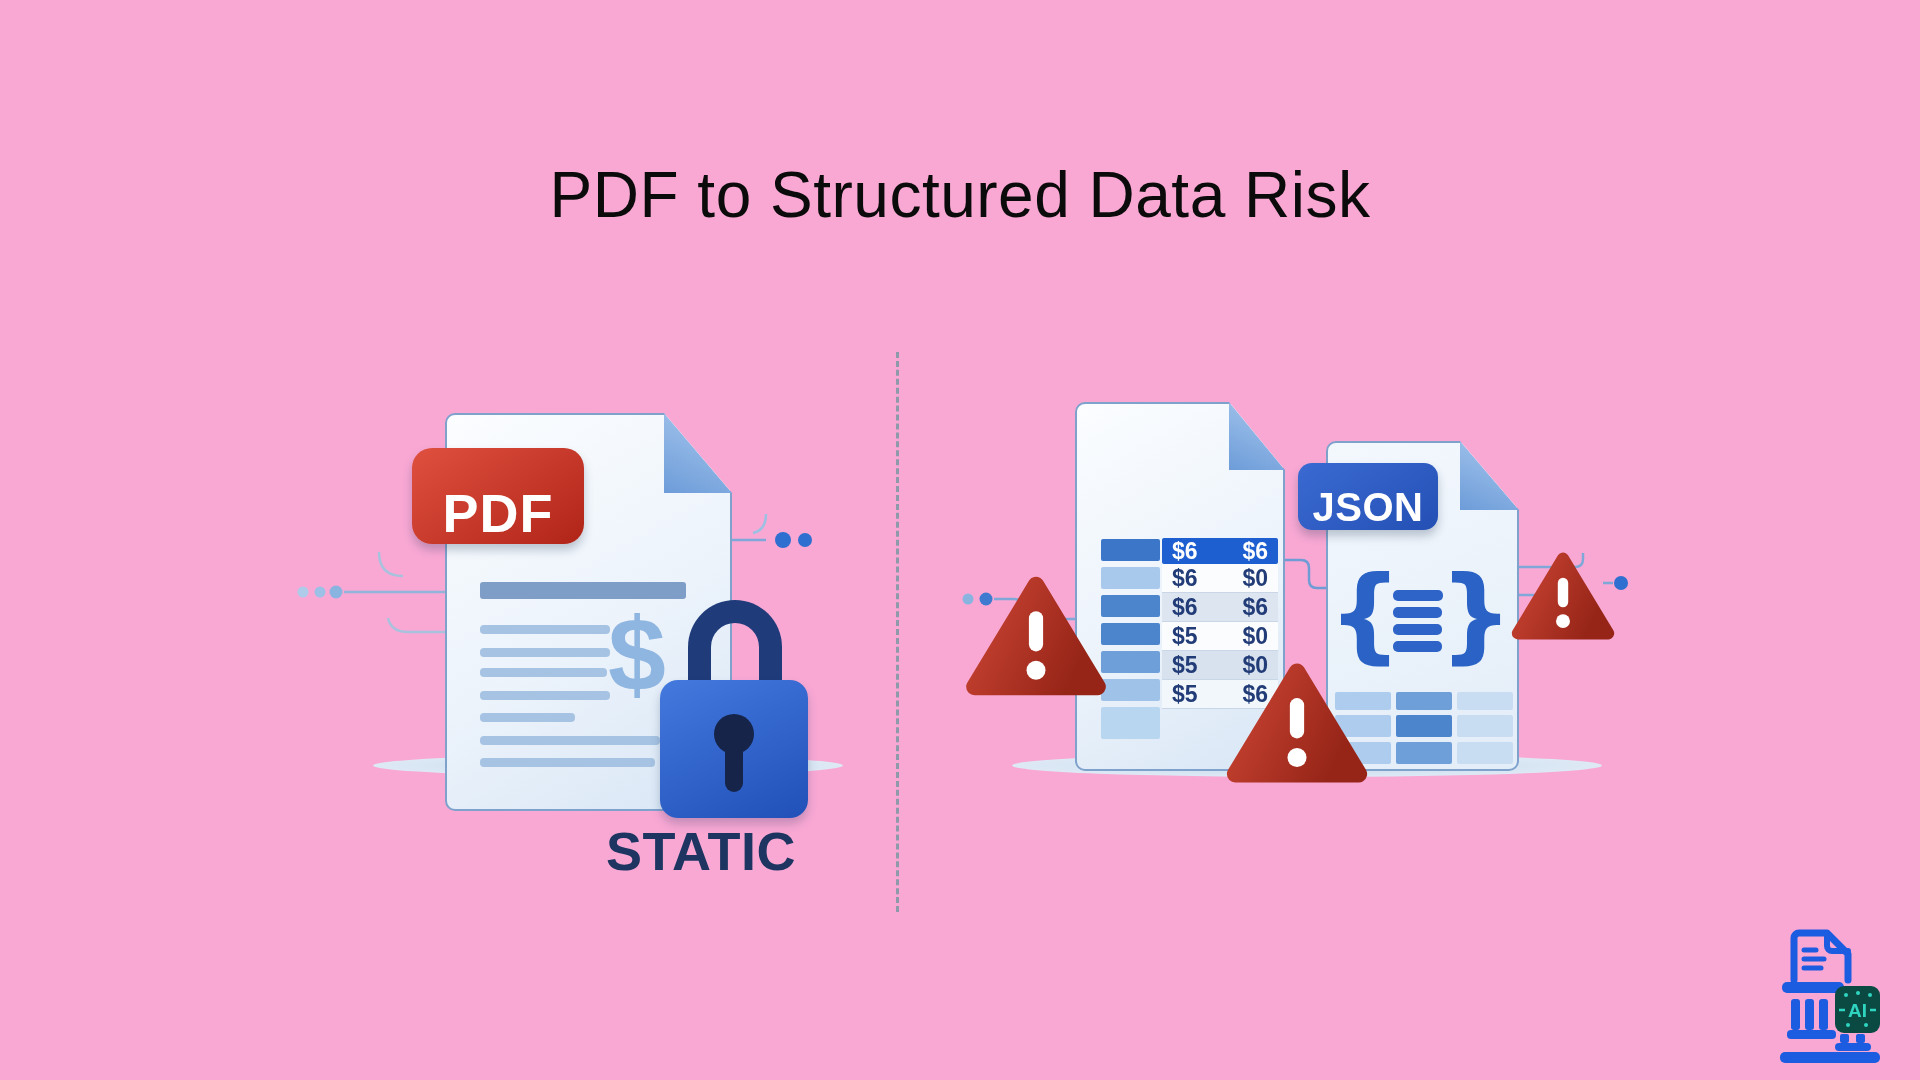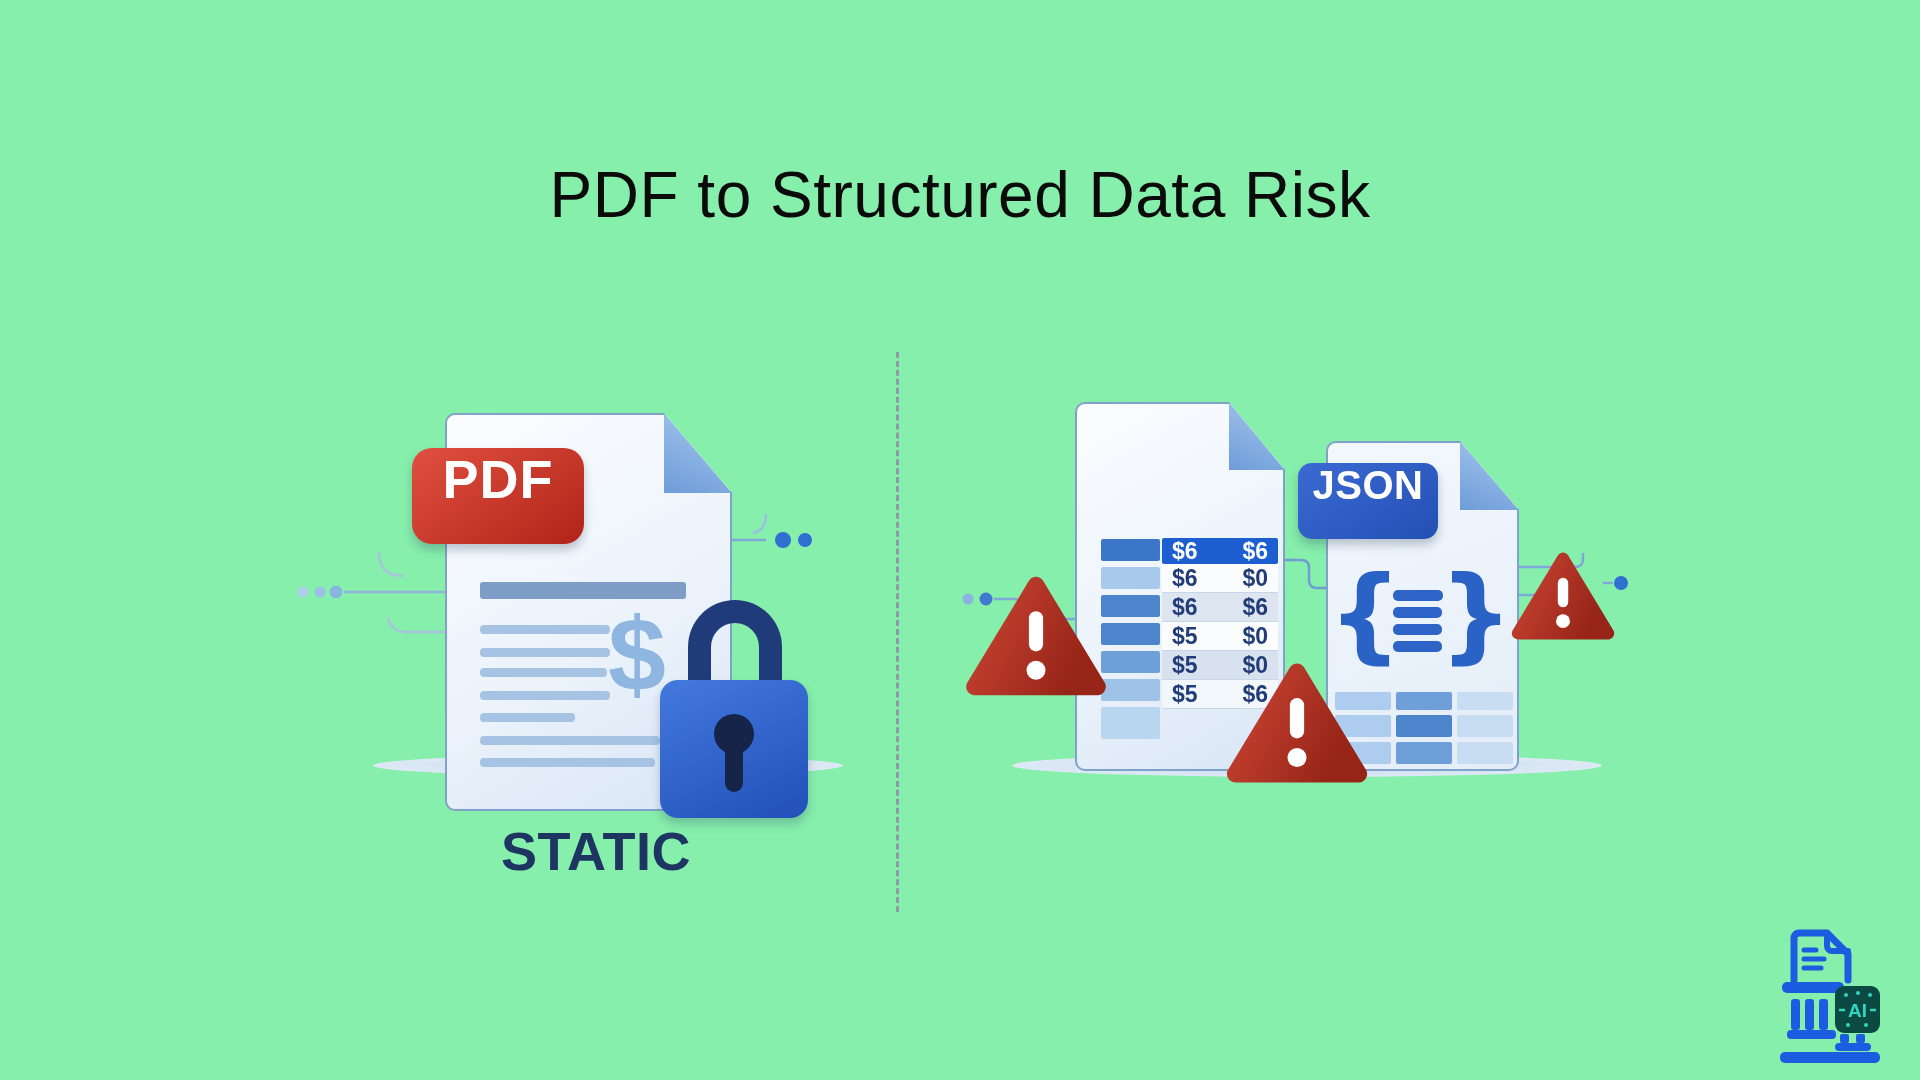--- a/index.html
+++ b/index.html
@@ -1,32 +1,32 @@
 <!DOCTYPE html>
 <html><head>
 <meta charset="utf-8">
 <style>
   html,body{margin:0;padding:0;background:#ffffff;}
-  .canvas{position:relative;width:1920px;height:1080px;background:#86efac;overflow:hidden;
+  .canvas{position:relative;width:1920px;height:1080px;background:#f9a8d4;overflow:hidden;
           font-family:"Liberation Sans", sans-serif;}
 
   .title{position:absolute;left:0;top:158px;width:1920px;text-align:center;
          font-size:64px;font-weight:400;color:#0b0b0b;letter-spacing:.5px;}
 
   .divider{position:absolute;left:896px;top:352px;height:560px;width:0;
            border-left:3px dashed #8e99a9;}
 
   
   .doc{position:absolute;z-index:2;border:2px solid #7fa2cc;border-radius:10px;
        background:linear-gradient(150deg,#fbfdff 0%,#ecf3fb 55%,#d8e6f5 100%);}
   .fold{position:absolute;top:-2px;right:-2px;clip-path:polygon(0 0,100% 100%,0 100%);
         background:linear-gradient(205deg,#a9c9ee,#6d9cd9);}
 
   
-  .badge{position:absolute;z-index:4;display:flex;align-items:flex-start;justify-content:center;
+  .badge{position:absolute;z-index:4;display:flex;align-items:flex-end;justify-content:center;
          color:#fff;font-weight:700;box-shadow:0 6px 10px rgba(40,60,90,.28);}
   .badge.pdf{background:linear-gradient(145deg,#e0503f,#b02418);border-radius:20px;font-size:54px;letter-spacing:1px;}
   .badge.xls{background:linear-gradient(145deg,#2eac6e,#14854a);border-radius:16px;font-size:48px;letter-spacing:1px;}
   .badge.json{background:linear-gradient(145deg,#3a6ad2,#2450b4);border-radius:14px;font-size:40px;letter-spacing:.5px;}
 
   
   .hdr-bar{position:absolute;background:#7e9ec8;border-radius:3px;}
   .txt-line{position:absolute;background:#a6c3e3;border-radius:4px;height:9px;}
   .dollar{position:absolute;color:#8fb6e0;font-weight:700;font-size:104px;line-height:1;}
 
@@ -66,21 +66,21 @@
          font-family:"DejaVu Sans", sans-serif;font-weight:700;font-size:104px;color:#2b62c6;}
   .json-line{position:absolute;z-index:3;height:11px;border-radius:5px;background:#2e63c8;}
   .json-grid{position:absolute;left:1335px;top:692px;width:178px;z-index:3;
              display:grid;grid-template-columns:repeat(3,1fr);gap:5px;}
   .json-grid .gcell{height:18px;border-radius:2px;background:#aecdee;}
   .json-grid .gcell:nth-child(3n+2){background:#6f9fd8;}
   .json-grid .gcell:nth-child(3n+3){background:#c9ddf2;}
   .json-grid .gcell:nth-child(5){background:#4d85cc;}
   .json-grid .gcell:nth-child(n+4){height:22px;}
 
-  .side-label{position:absolute;top:820px;width:400px;text-align:center;z-index:3;
+  .side-label{position:absolute;top:820px;width:400px;text-align:right;z-index:3;
               font-size:54px;font-weight:800;color:#1d3560;letter-spacing:.5px;}
 
   .shadow{position:absolute;border-radius:50%;z-index:1;
           background:radial-gradient(ellipse at center,#c7d9ec 0%,#dde9f5 70%,rgba(255,255,255,0) 100%);}
 
   .tri{position:absolute;z-index:5;}
   .decor{position:absolute;z-index:1;}
   .logo{position:absolute;left:1778px;top:926px;z-index:4;}
 </style>
 </head>
@@ -217,21 +217,21 @@
     <div class="gcell"></div>
     <div class="gcell"></div>
     <div class="gcell"></div>
     <div class="gcell"></div>
     <div class="gcell"></div>
     <div class="gcell"></div>
     <div class="gcell"></div>
     <div class="gcell"></div>
   </div>
 
-  <div class="badge json" style="left:1298px;top:463px;width:140px;height:76px;">
+  <div class="badge json" style="left:1298px;top:463px;width:140px;height:67px;">
     <span>JSON</span>
   </div>
 
   <svg class="tri" style="left:965px;top:572px;" width="142" height="128" viewBox="0 0 120 106">
     <defs>
       <linearGradient id="warnGrad" x1="0" y1="0" x2="1" y2="0.4">
         <stop offset="0" stop-color="#cc4534"></stop>
         <stop offset="1" stop-color="#962518"></stop>
       </linearGradient>
     </defs>

